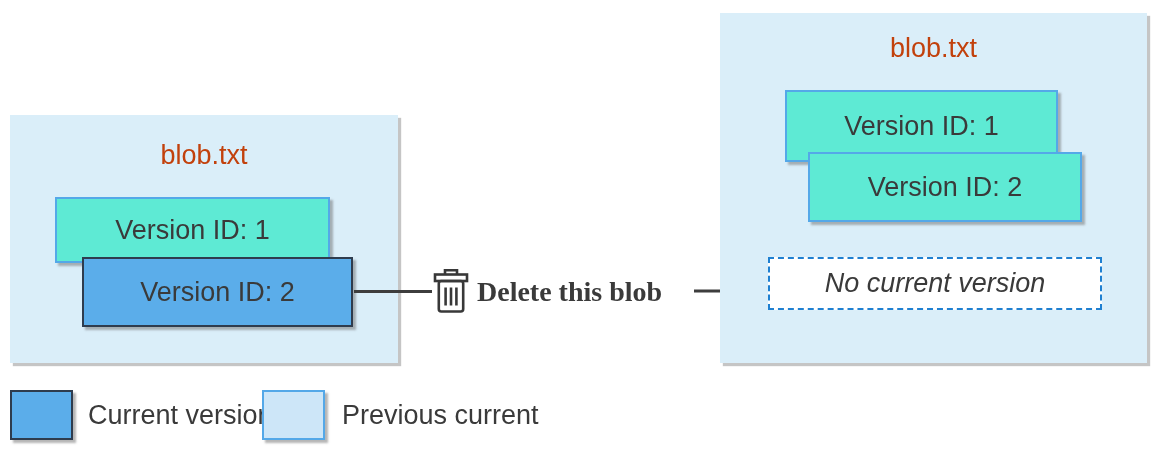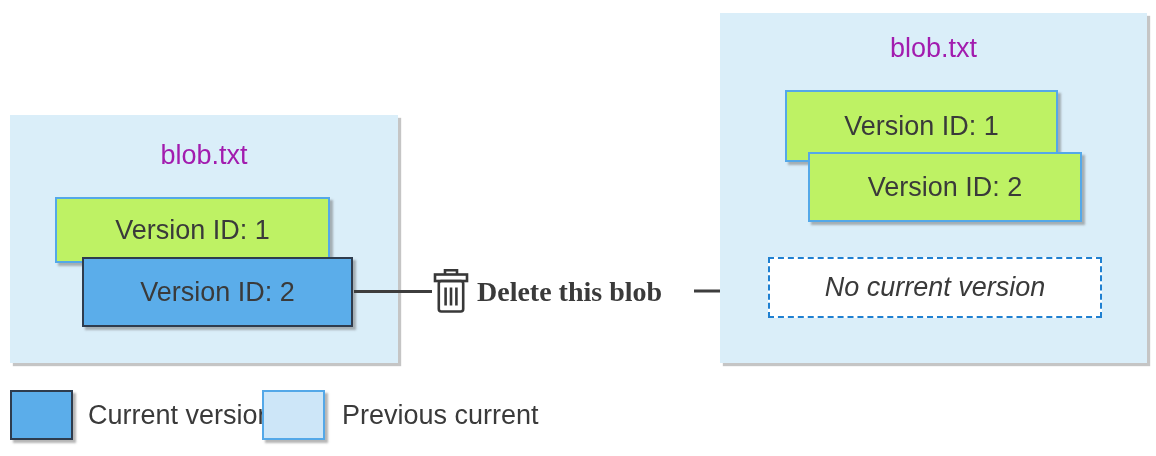--- a/index.html
+++ b/index.html
@@ -16,34 +16,34 @@
 
   
   .panel {
     background: #daeef9;
     box-shadow: 3px 3px 1px rgba(150,150,150,0.55);
   }
   .panel-title {
     text-align: center;
     font-size: 27px;
     line-height: 32px;
-    color: #a21caf;
+    color: #c2410c;
   }
 
   
   .version-box {
     display: flex;
     align-items: center;
     justify-content: center;
     font-size: 27px;
     box-sizing: border-box;
     box-shadow: 3px 3px 2px rgba(110,110,110,0.5);
   }
   .version-previous {
-    background: #bef264;
+    background: #5eead4;
     border: 2px solid #54a8e8;
   }
   .version-current {
     background: #5badea;
     border: 2px solid #2e3c4e;
   }
 
   
   .empty-slot {
     background: #ffffff;
@@ -121,21 +121,21 @@
   <div class="abs panel" style="left:720px; top:13px; width:427px; height:350px;"></div>
   <div class="abs panel-title" style="left:720px; top:32px; width:427px;">blob.txt</div>
 
   <div class="abs version-box version-previous" style="left:785px; top:90px; width:273px; height:72px;">
     <span>Version ID: 1</span>
   </div>
   <div class="abs version-box version-previous" style="left:808px; top:152px; width:274px; height:70px;">
     <span>Version ID: 2</span>
   </div>
 
-  <div class="abs empty-slot" style="left:768px; top:257px; width:334px; height:61px;">
+  <div class="abs empty-slot" style="left:768px; top:257px; width:334px; height:53px;">
     <span>No current version</span>
   </div>
 
   <div class="abs legend-swatch swatch-current" style="left:10px; top:390px; width:63px; height:50px;"></div>
   <div class="abs legend-label" style="left:88px; top:390px; height:50px;">Current version</div>
 
   <div class="abs legend-swatch swatch-previous" style="left:262px; top:390px; width:63px; height:50px;"></div>
   <div class="abs legend-label" style="left:342px; top:390px; height:50px;">Previous current</div>
 
 </div>

